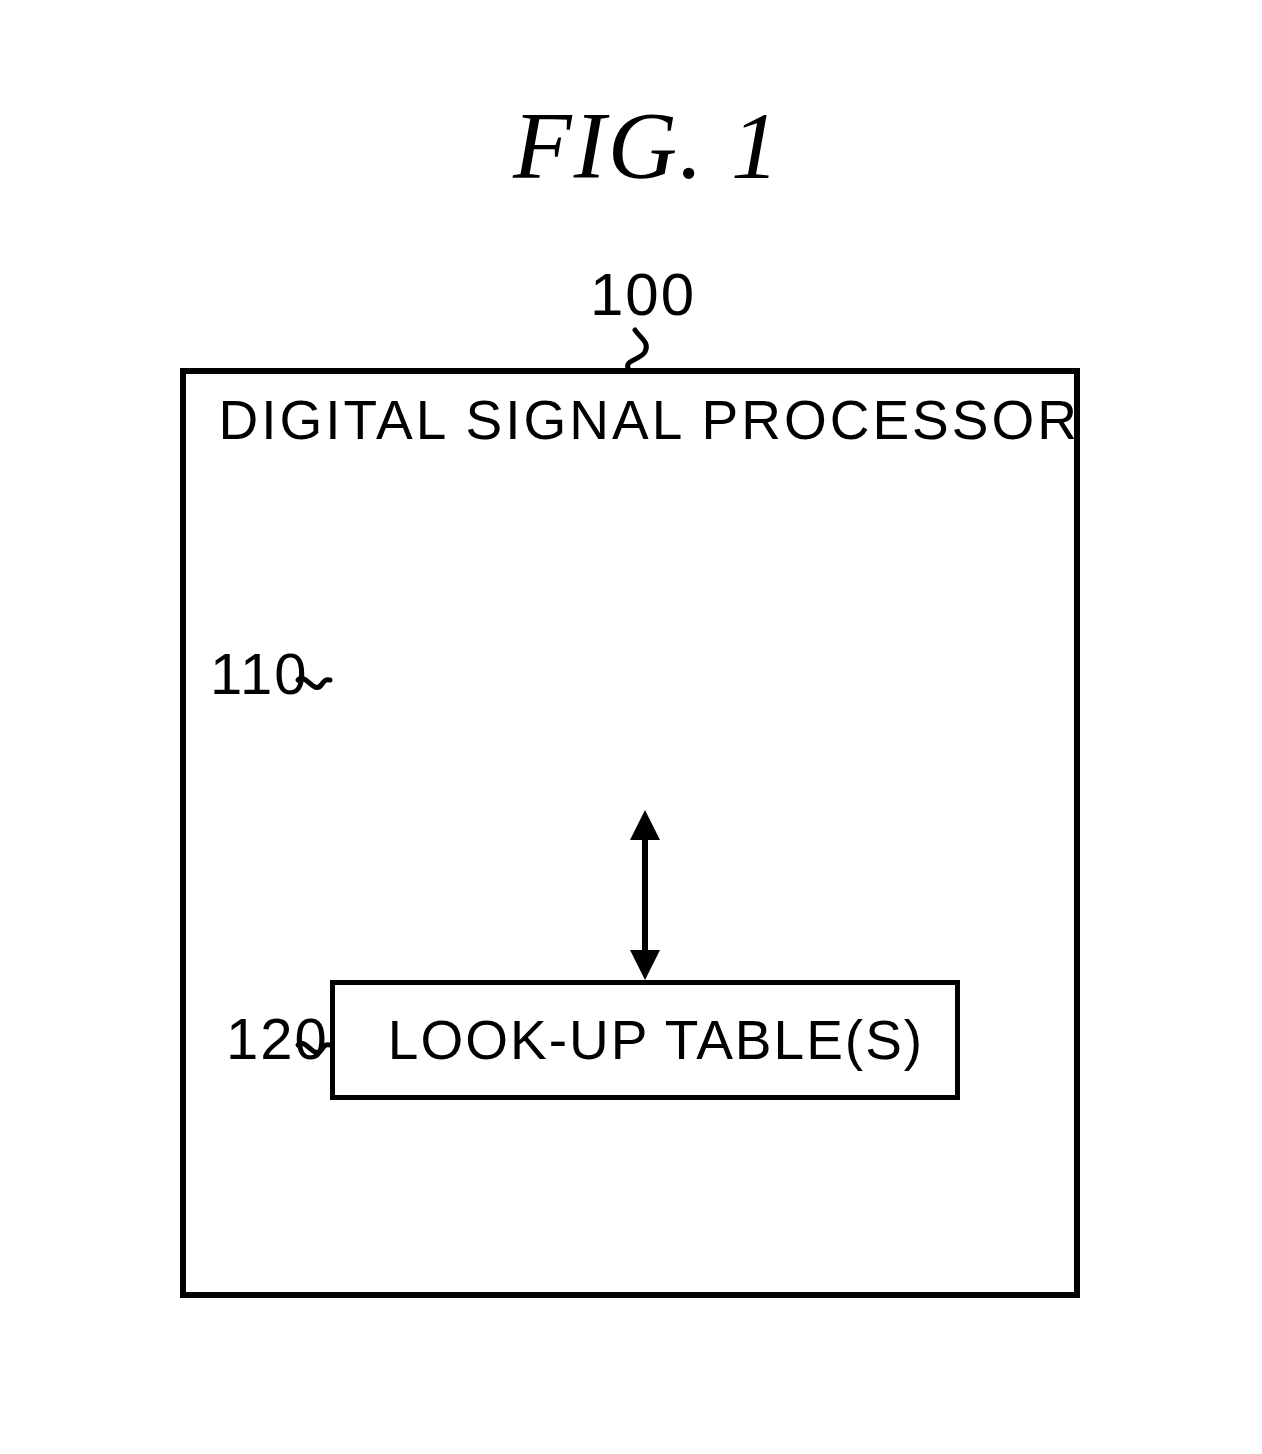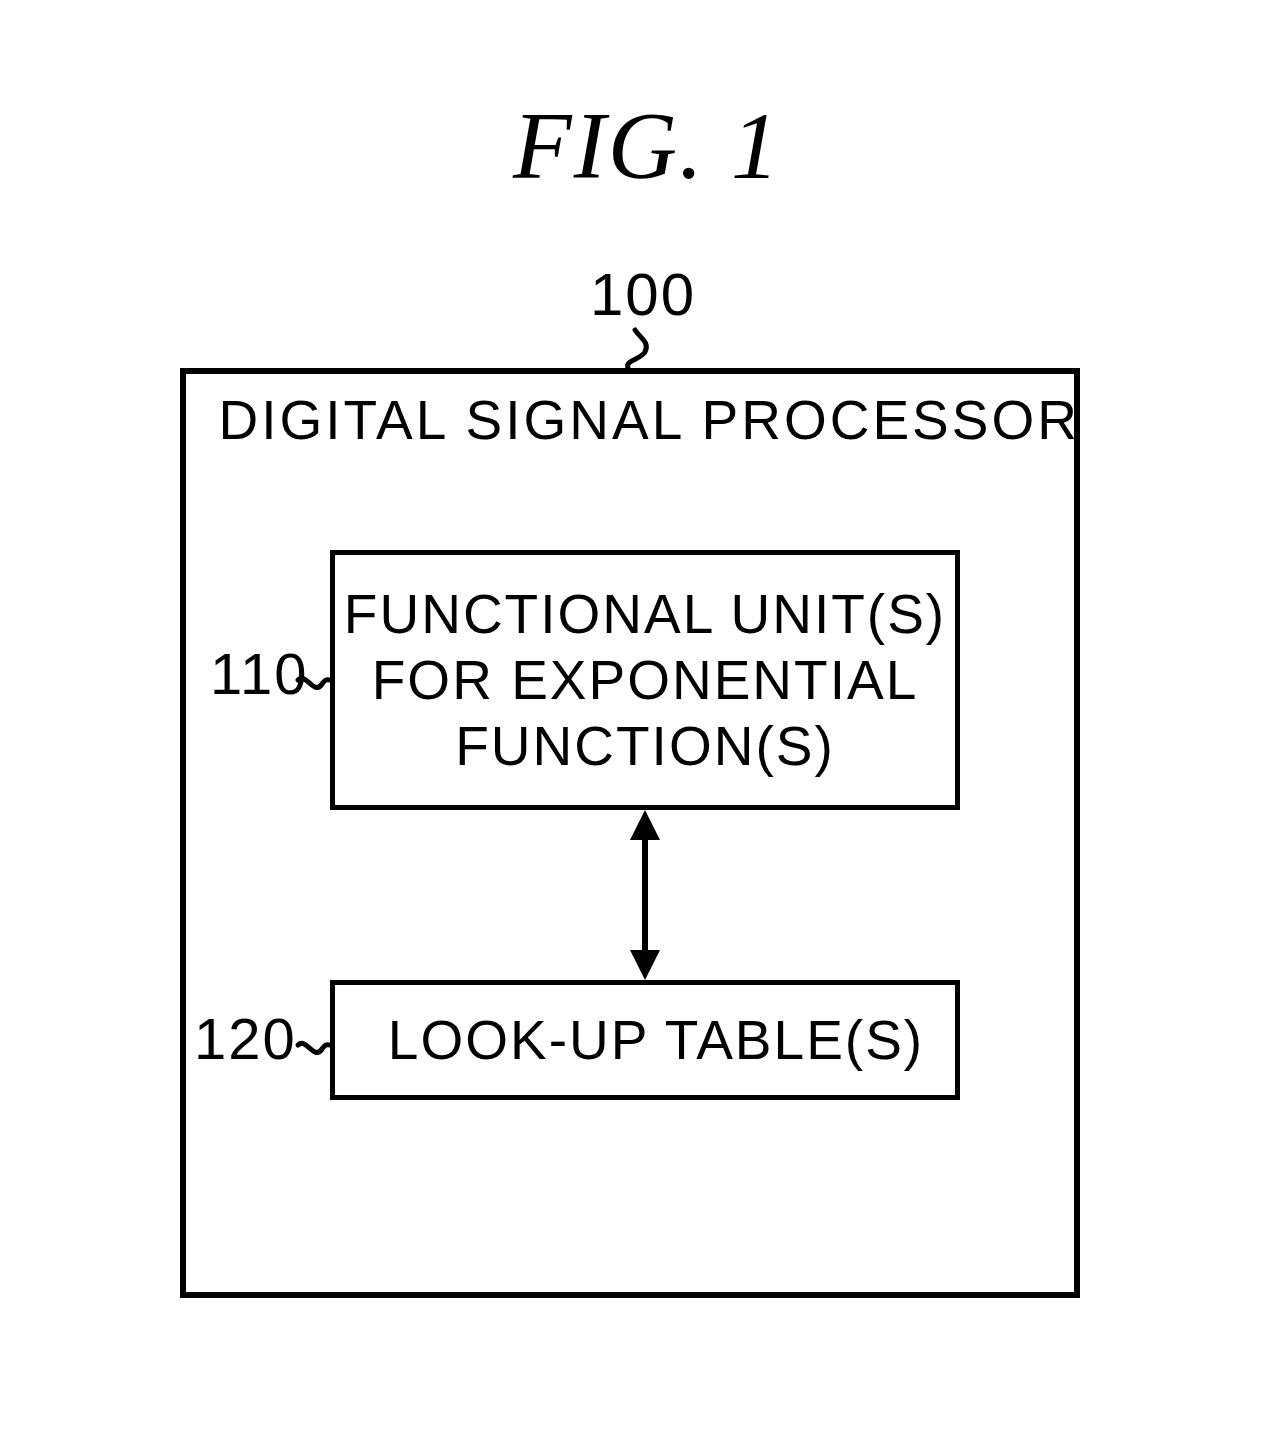--- a/index.html
+++ b/index.html
@@ -95,21 +95,21 @@
     top: 640px;
     left: 210px;
     font-size: 58px;
     font-stretch: condensed;
     letter-spacing: 2px;
     text-align: center;
   }
   .ref-120 {
     position: absolute;
     top: 1005px;
-    left: 194px;
+    left: 226px;
     font-size: 58px;
     font-stretch: condensed;
     letter-spacing: 2px;
   }
   svg.connector {
     position: absolute;
     top: 0;
     left: 0;
     pointer-events: none;
   }
@@ -126,27 +126,20 @@
   <svg class="connector" width="1262" height="1454">
     <path d="M 635 330
              C 640 338, 650 342, 645 352
              C 640 360, 625 360, 628 368" stroke="#000" stroke-width="5" fill="none" stroke-linecap="round"></path>
   </svg>
 
   <div class="outer-box"></div>
 
   <div class="dsp-label">DIGITAL SIGNAL PROCESSOR</div>
 
-  <div class="func-box">
-    <div>
-      <div>FUNCTIONAL UNIT(S)</div>
-      <div>FOR EXPONENTIAL</div>
-      <div>FUNCTION(S)</div>
-    </div>
-  </div>
 
   <div class="lut-box">
     <span>LOOK-UP TABLE(S)</span>
   </div>
 
   <div class="ref-110">110</div>
   <div class="ref-120">120</div>
 
   <svg class="connector" width="1262" height="1454">
     <path d="M 298 680

